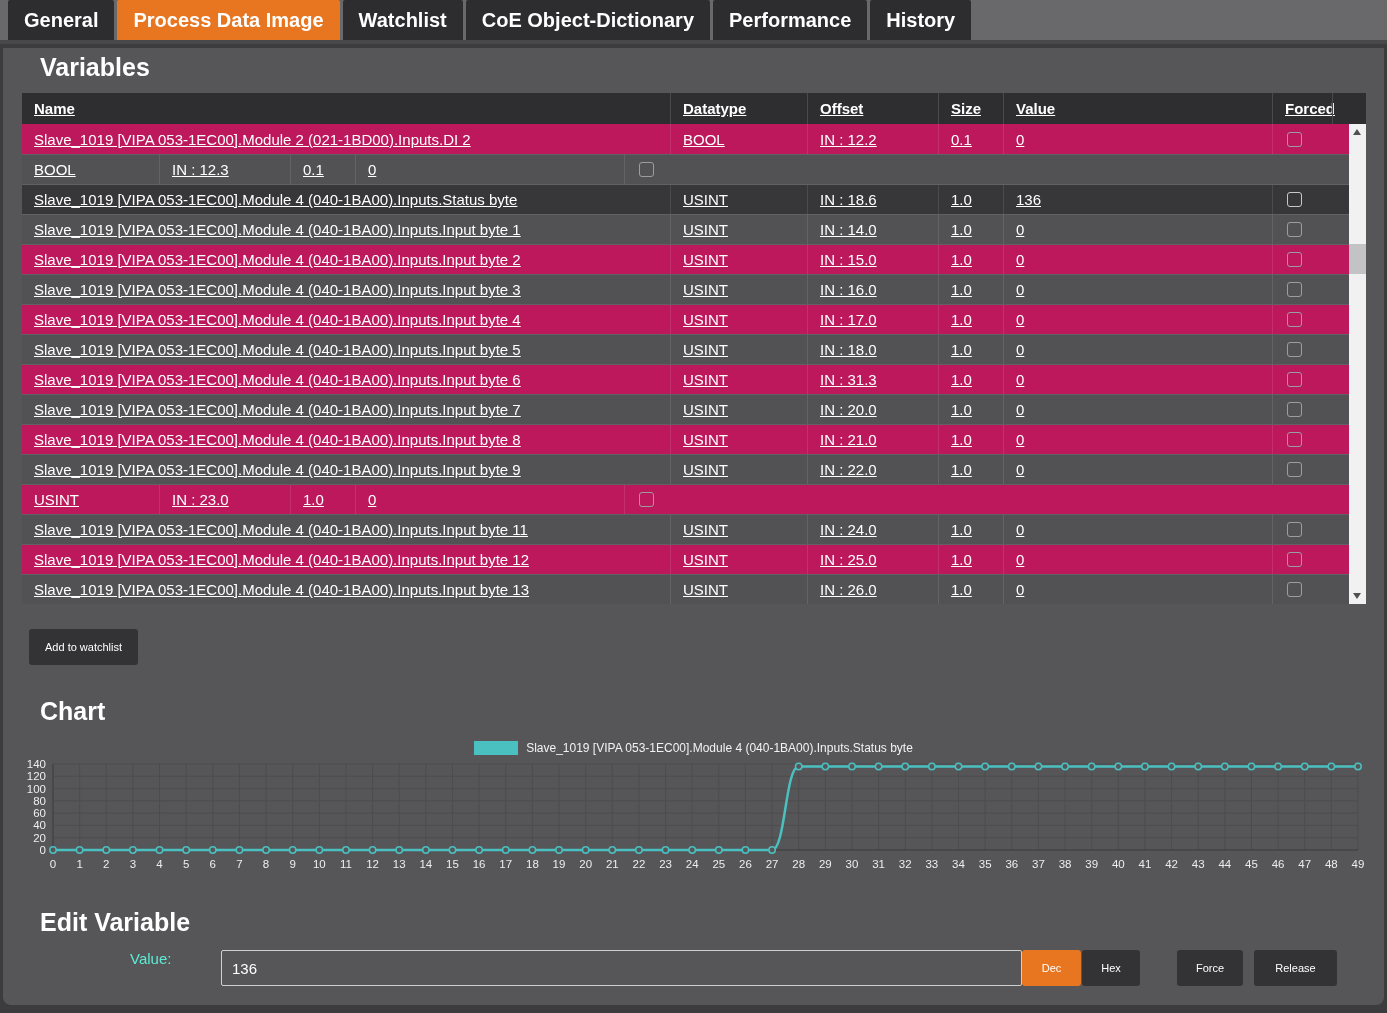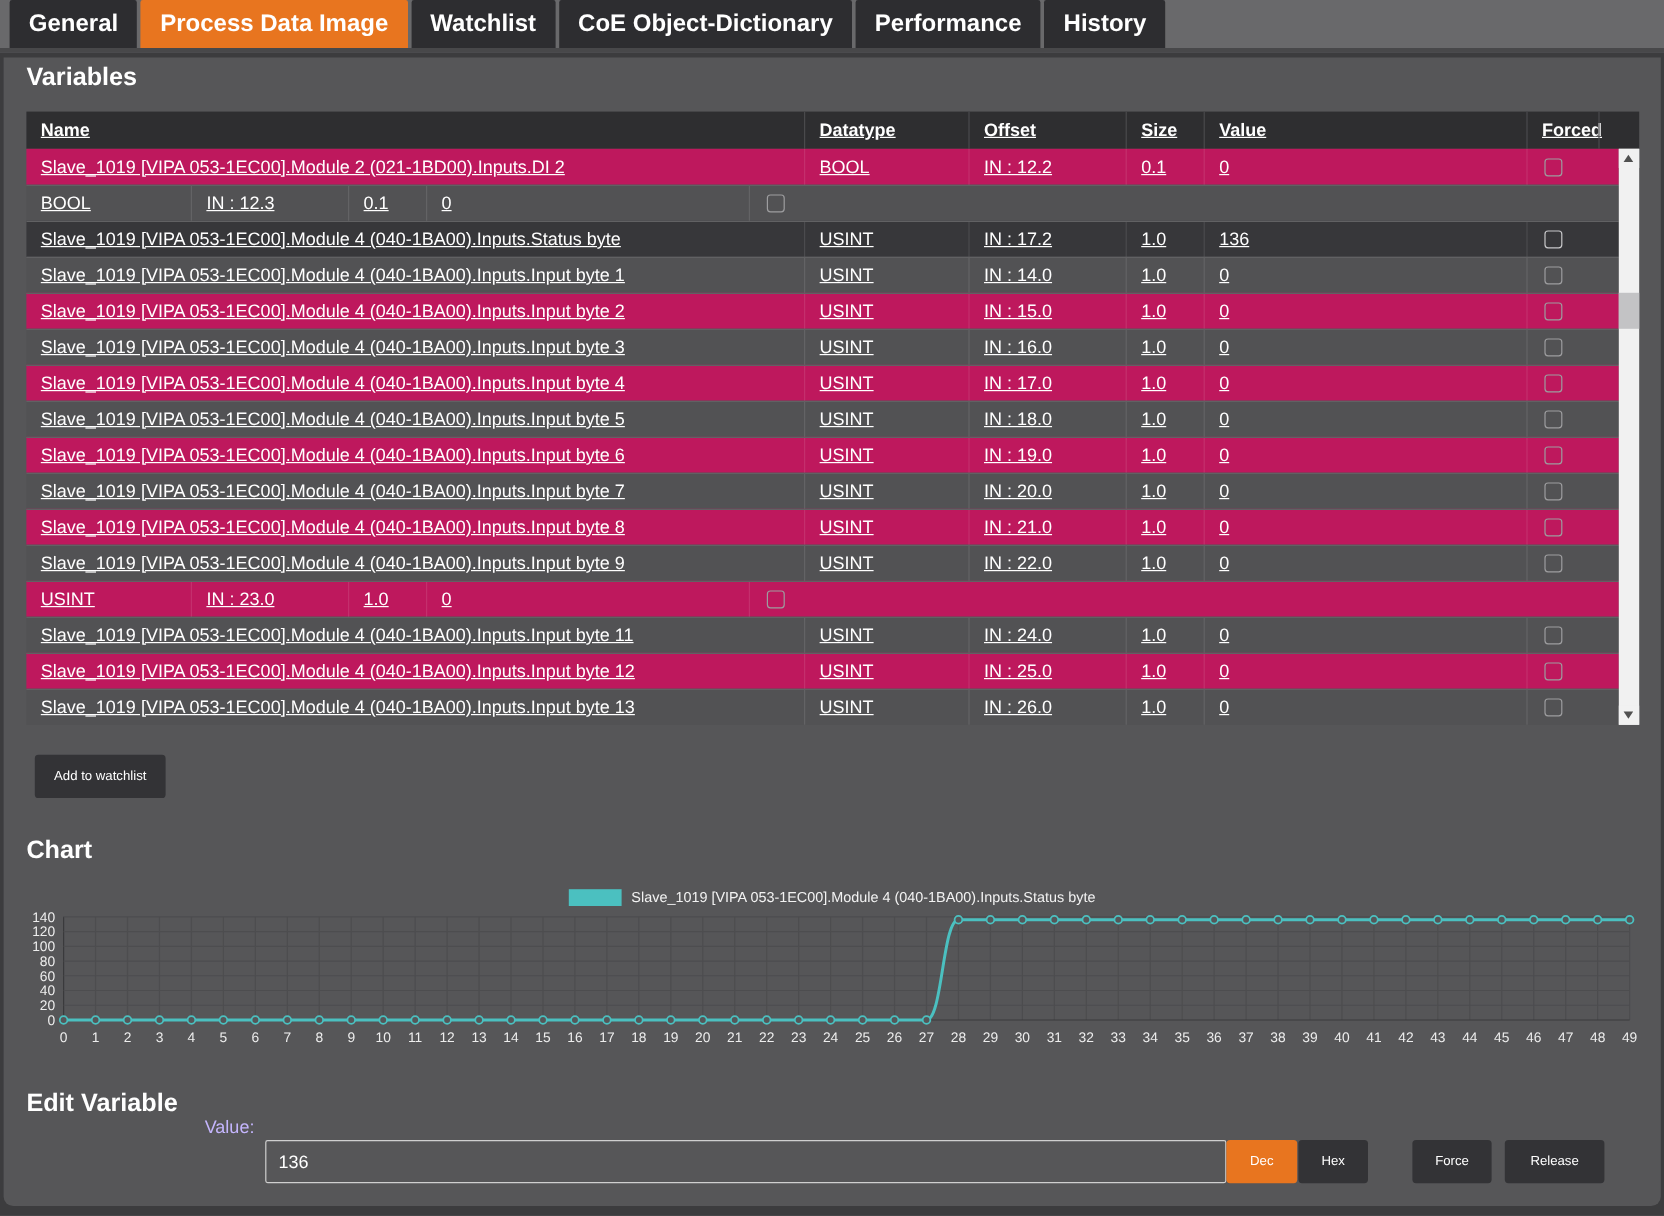--- a/index.html
+++ b/index.html
@@ -22,21 +22,21 @@
     background:#2d2d30; color:#fff; font-weight:bold; font-size:20px;
     font-family:"Liberation Sans",sans-serif;
     border-radius:2px 2px 0 0; white-space:nowrap;
   }
   .tab.active { background:#e8751f;margin-top:11px; }
   
   .content {
     position:absolute; left:3px; top:48px; width:1381px; height:957px;
     background:#565658; border-radius:0 0 8px 8px;
   }
-  .h-title { position:absolute; font-size:21px; font-weight:bold; color:#fff; }
+  .h-title { position:absolute; font-size:25px; font-weight:bold; color:#fff;margin-left:18px; }
   
   .vtable {
     position:absolute; left:22px; top:93px; width:1344px; height:511px;
     font-size:15px;
     text-decoration:underline;
   }
   .thead {
     display:flex; height:31px; background:#2e2e30; font-weight:bold;
     align-items:center;
   }
@@ -90,21 +90,21 @@
   
   .legend {
     position:absolute; left:0; top:739px; width:1387px; height:18px;
     display:flex; justify-content:center; align-items:center; gap:8px;
     font-size:12px; color:#f2f2f2; cursor:pointer;
   }
   .legend-swatch { width:44px; height:14px; display:inline-block; }
   .chart-svg { position:absolute; left:20px; top:757px; }
   .tick { fill:#ededed; font-size:11.5px; font-family:"Liberation Sans",sans-serif; }
   
-  .edit-label { position:absolute; left:130px; top:931px; width:82px; text-align:right; font-size:15px; color:#c4b5fd; }
+  .edit-label { position:absolute; left:130px; top:950px; width:82px; text-align:left; font-size:15px; color:#5eead4; }
   .edit-input {
     position:absolute; left:221px; top:950px; width:801px; height:36px;
     background:#565658; border:1px solid #cfcfcf; border-radius:2px;
     color:#fff; font-size:15px; padding-left:10px;
     font-family:"Liberation Sans",sans-serif;
   }
   .btn-dec { position:absolute; left:1022px; top:950px; width:59px; background:#e8751f; border-radius:3px; }
   .btn-hex { position:absolute; left:1082px; top:950px; width:58px; }
   .btn-force { position:absolute; left:1177px; top:950px; width:66px; }
   .btn-release { position:absolute; left:1254px; top:950px; width:83px; }
@@ -161,21 +161,21 @@
         <div class="cell c-size">0.1</div>
         <div class="cell c-value">0</div>
         <div class="cell c-forced">
           <span class="checkbox"></span>
         </div>
       </div>
 
       <div class="trow selected">
         <div class="cell c-name">Slave_1019 [VIPA 053-1EC00].Module 4 (040-1BA00).Inputs.Status byte</div>
         <div class="cell c-datatype">USINT</div>
-        <div class="cell c-offset">IN : 17.2</div>
+        <div class="cell c-offset">IN : 18.6</div>
         <div class="cell c-size">1.0</div>
         <div class="cell c-value">136</div>
         <div class="cell c-forced">
           <span class="checkbox"></span>
         </div>
       </div>
 
       <div class="trow odd">
         <div class="cell c-name">Slave_1019 [VIPA 053-1EC00].Module 4 (040-1BA00).Inputs.Input byte 1</div>
         <div class="cell c-datatype">USINT</div>
@@ -227,21 +227,21 @@
         <div class="cell c-size">1.0</div>
         <div class="cell c-value">0</div>
         <div class="cell c-forced">
           <span class="checkbox"></span>
         </div>
       </div>
 
       <div class="trow even">
         <div class="cell c-name">Slave_1019 [VIPA 053-1EC00].Module 4 (040-1BA00).Inputs.Input byte 6</div>
         <div class="cell c-datatype">USINT</div>
-        <div class="cell c-offset">IN : 19.0</div>
+        <div class="cell c-offset">IN : 31.3</div>
         <div class="cell c-size">1.0</div>
         <div class="cell c-value">0</div>
         <div class="cell c-forced">
           <span class="checkbox"></span>
         </div>
       </div>
 
       <div class="trow odd">
         <div class="cell c-name">Slave_1019 [VIPA 053-1EC00].Module 4 (040-1BA00).Inputs.Input byte 7</div>
         <div class="cell c-datatype">USINT</div>

